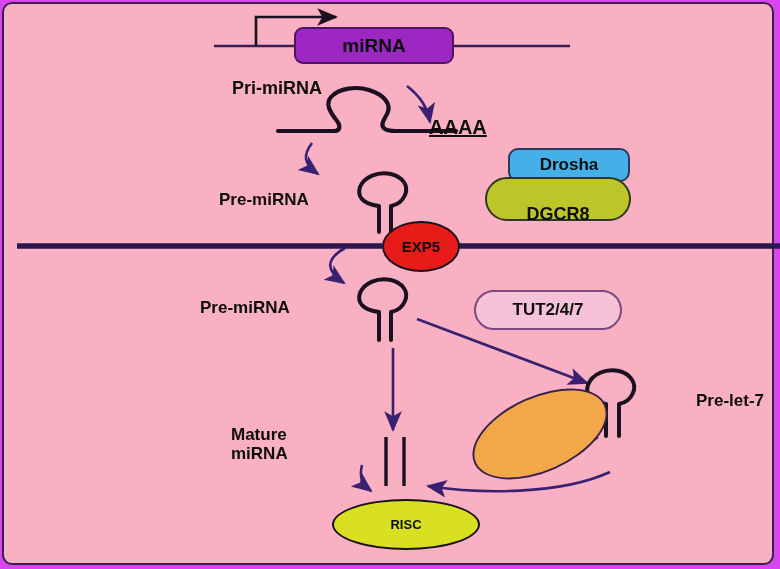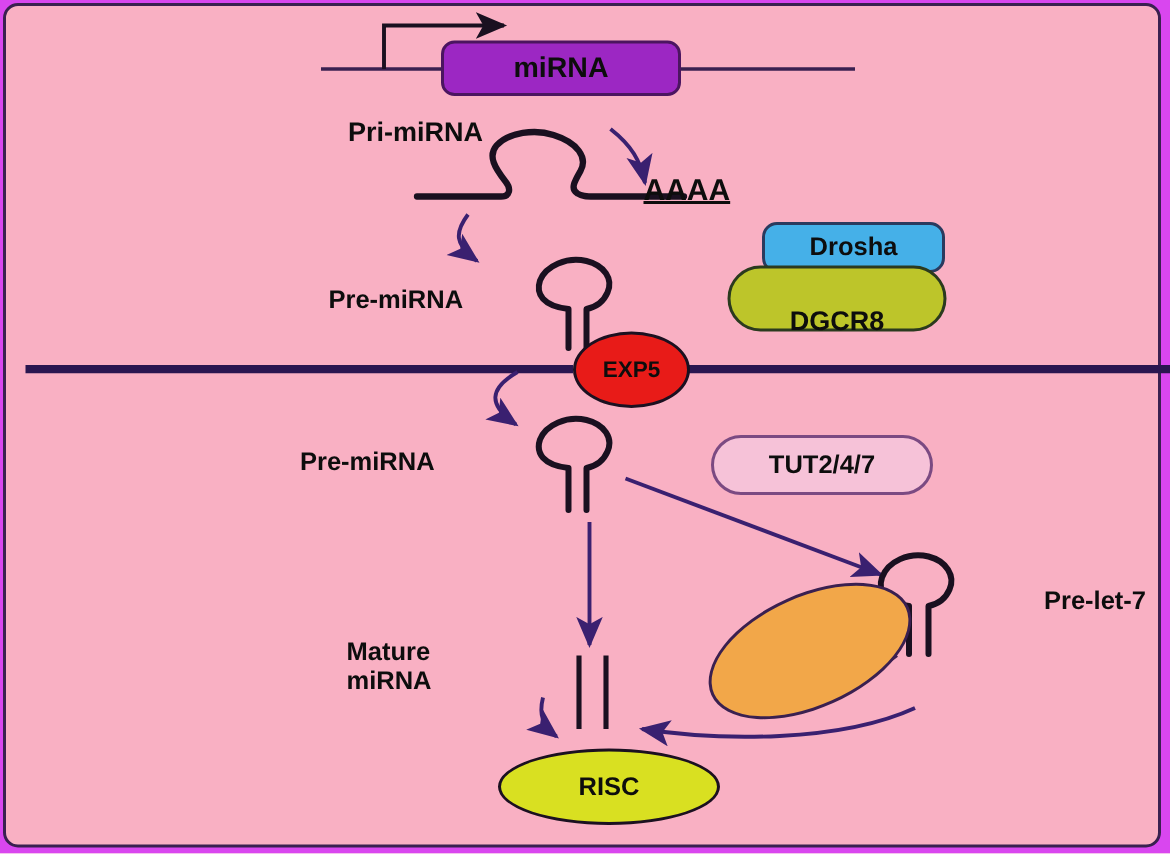--- a/index.html
+++ b/index.html
@@ -158,21 +158,21 @@
     top: 499px;
     width: 148px;
     height: 51px;
     background: #d9e021;
     border: 2px solid #1b1020;
     border-radius: 50%;
     box-sizing: border-box;
   }
   #risc-text {
     left: 332px; top: 499px; width: 148px; height: 51px;
-    font-size: 17px;
+    font-size: 13px;
   }
   
   #label-pri      { left: 232px; top: 78px;  font-size: 18px; text-align: right; }
   #label-pre1     { left: 219px; top: 190px; font-size: 17px; }
   #label-pre2     { left: 200px; top: 298px; font-size: 17px; }
   #label-aaaa     { left: 429px; top: 116px; font-size: 20px; text-decoration: underline; }
   #label-prelet7  { left: 652px; top: 391px; font-size: 17px; margin-left: 44px; }
   #label-mature   { left: 231px; top: 425px; font-size: 17px; text-align: left; }
 </style>
 </head>

